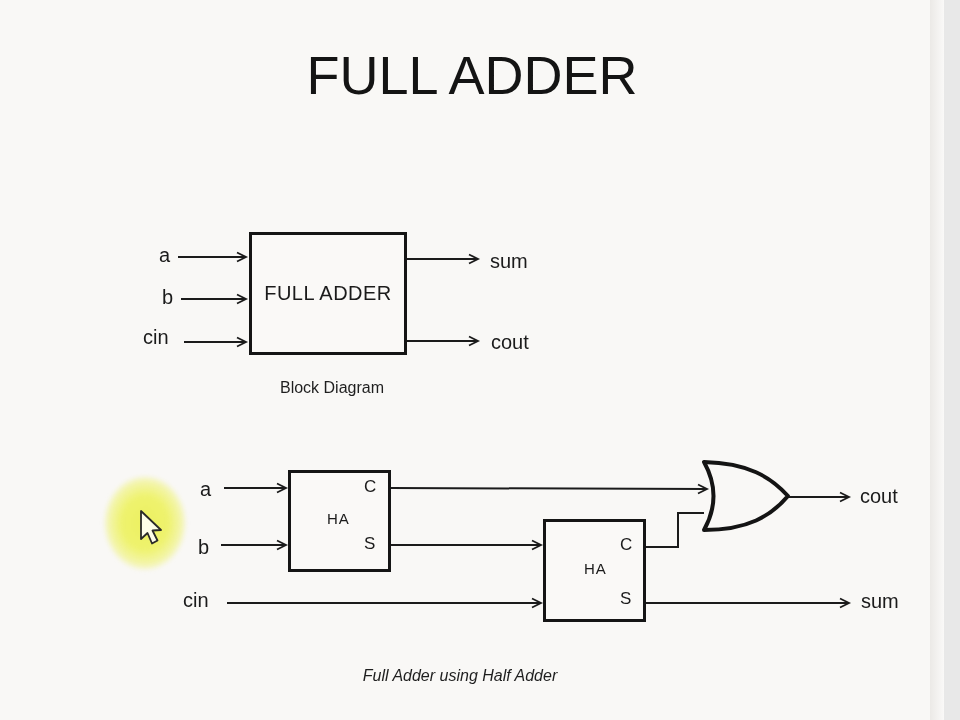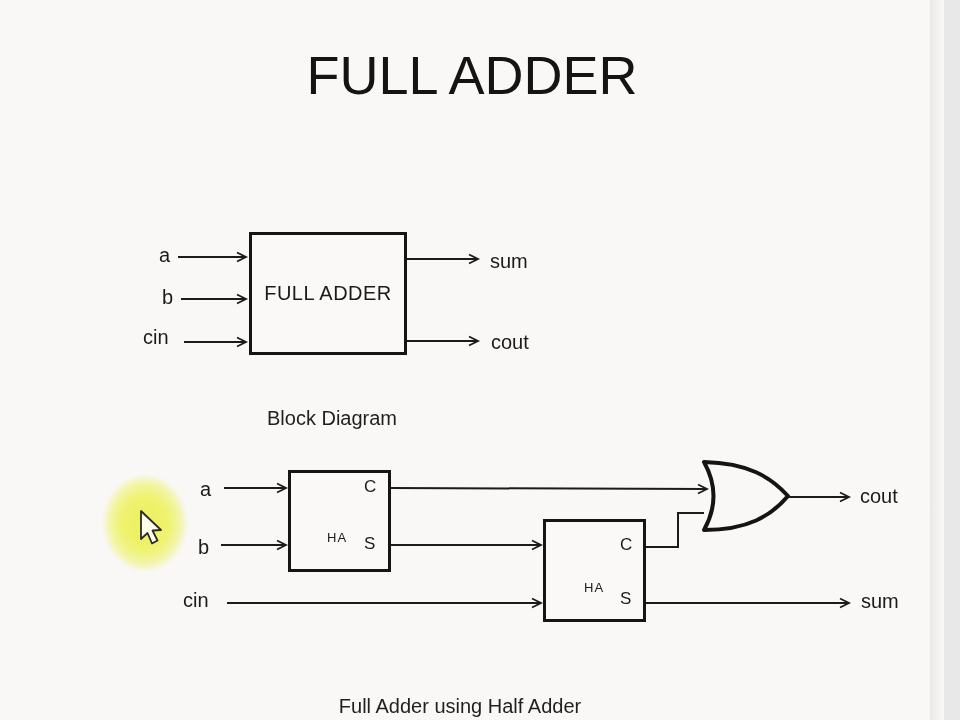--- a/index.html
+++ b/index.html
@@ -15,25 +15,25 @@
     font-size:54px;font-weight:300;letter-spacing:0px;color:#141414;
   }
   .blockbox{
     position:absolute;box-sizing:border-box;border:3px solid #151515;
     background:#faf9f7;display:flex;align-items:center;justify-content:center;
   }
   #fa-box{left:249px;top:232px;width:158px;height:123px;font-size:20px;letter-spacing:.5px;}
   #ha1-box{left:288px;top:470px;width:103px;height:102px;}
   #ha2-box{left:543px;top:519px;width:103px;height:103px;}
   .pin{position:absolute;font-size:17px;}
-  .ha-name{position:absolute;font-size:13px;letter-spacing:1px;margin-top:20px;}
+  .ha-name{position:absolute;font-size:15px;letter-spacing:1px;}
   .io{font-size:20px;}
-  .caption{position:absolute;text-align:center;font-size:20px;color:#1f1f1f;margin-top:28px;}
+  .caption{position:absolute;text-align:center;font-size:16px;color:#1f1f1f;}
   #caption-block{left:132px;top:379px;width:400px;}
-  #caption-ha{left:0px;top:667px;width:920px;}
+  #caption-ha{left:0px;top:667px;width:920px;font-style:italic;}
   #or-label{position:absolute;left:728px;top:489px;font-size:22px;}
   #highlight{
     position:absolute;left:104px;top:476px;width:82px;height:94px;border-radius:50%;
     background:radial-gradient(ellipse at center,#edf160 0%,#eef26e 40%,rgba(238,242,110,.55) 62%,rgba(238,242,110,0) 74%);
     filter:blur(2px);
   }
   #wires{position:absolute;left:0;top:0;pointer-events:none;}
   #right-band{
     position:absolute;right:0;top:0;width:14px;height:720px;
     background:linear-gradient(to right,rgba(210,206,202,.35),rgba(250,249,248,.9));

